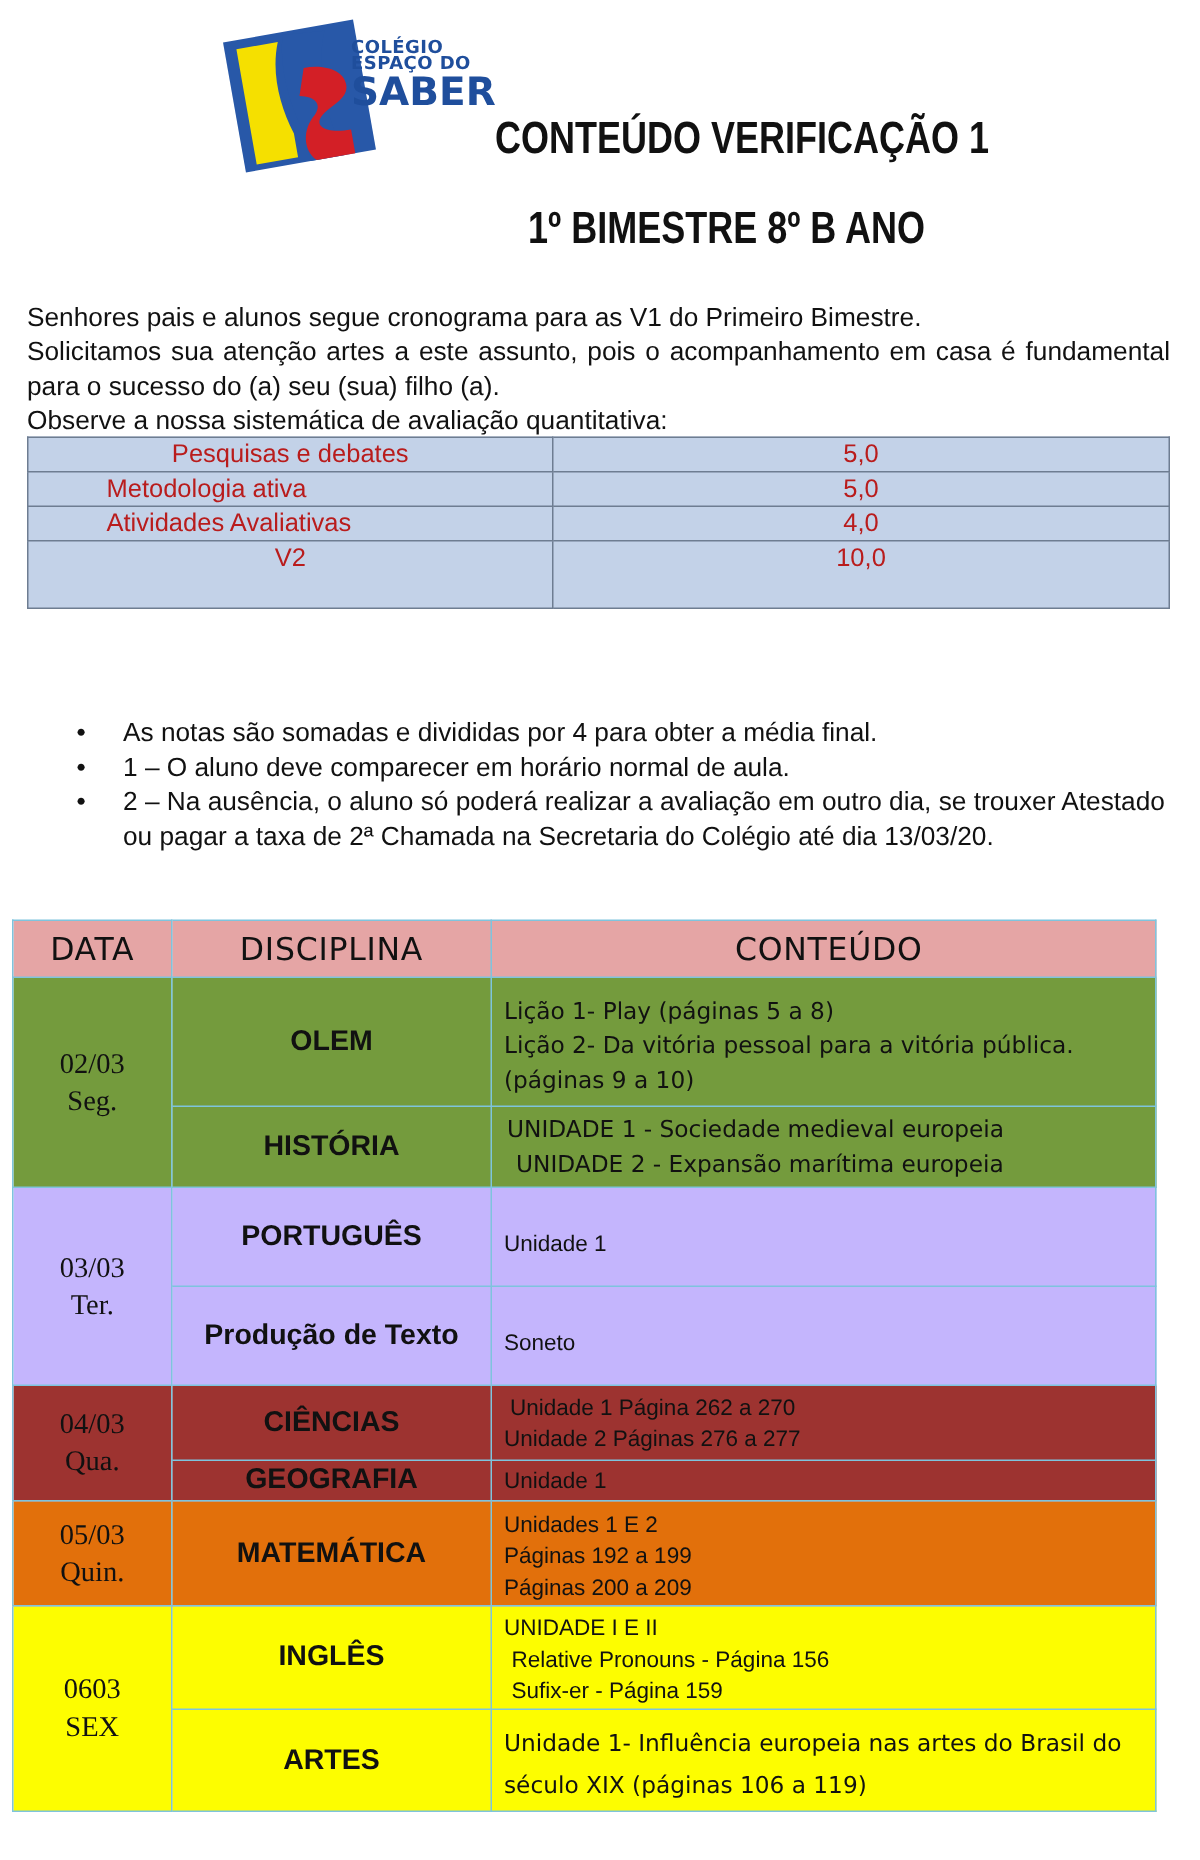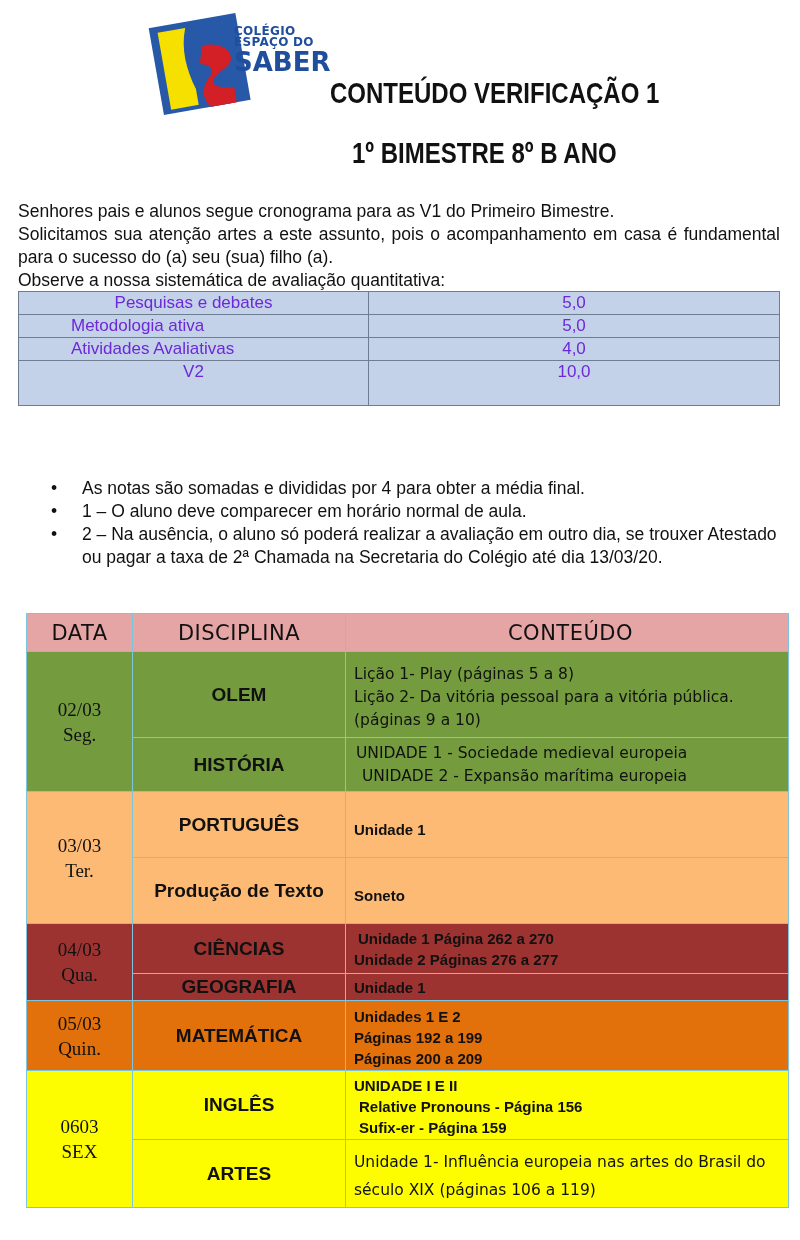--- a/index.html
+++ b/index.html
@@ -92,21 +92,21 @@
     left: 18px;
     top: 291px;
     width: 762px;
     border-collapse: collapse;
     background: #c3d2e8;
   }
   .grades td {
     border: 1px solid #6e7d91;
     background: #c3d2e8;
     font-size: 17px;
-    color: #6d28d9;
+    color: #b91c1c;
     height: 23px;
     padding: 0 4px;
   }
   .grades td.lbl { width: 350px; text-align: center; }
   .grades td.val { text-align: center; }
   .grades td.lbl.lft { text-align: left; padding-left: 52px; }
   .grades tr.tall td { height: 45px; vertical-align: top; padding-top: 1px; }
 
   
   .bullets {
@@ -123,21 +123,21 @@
     width: 36px;
     flex: 0 0 36px;
     text-align: left;
     padding-left: 5px;
   }
   .bullets .btxt { flex: 1; }
 
   
   .sched {
     position: absolute;
-    left: 26px;
+    left: 8px;
     top: 613px;
     width: 762px;
     border-collapse: collapse;
     table-layout: fixed;
   }
   .sched td {
     border: 1px solid #7ec4dd;
     vertical-align: middle;
     color: #111;
   }
@@ -165,26 +165,25 @@
   }
   .cont-cell {
     font-size: 15.5px;
     line-height: 23px;
     font-family: "DejaVu Sans", sans-serif;
   }
   .cont-cell.sans2 {
     font-family: "Liberation Sans", sans-serif;
     font-size: 15px;
     line-height: 21px;
-    font-weight: bold;
   }
 
   
   .bg-green  td, td.bg-green  { background: #749b3d; }
-  .bg-blue   td, td.bg-blue   { background: #fdba74; }
+  .bg-blue   td, td.bg-blue   { background: #c4b5fd; }
   .bg-red    td, td.bg-red    { background: #9d3330; }
   .bg-orange td, td.bg-orange { background: #e2700b; }
   .bg-yellow td, td.bg-yellow { background: #fdfd00; }
 
   .bg-green .cont-cell, .bg-green .disc-cell, .bg-green .date-cell { color: #111; }
   .bg-red td { color: #111; }
   .bg-blue td { color: #111; }
 
   
   .vtop { vertical-align: top; padding-top: 7px; }

